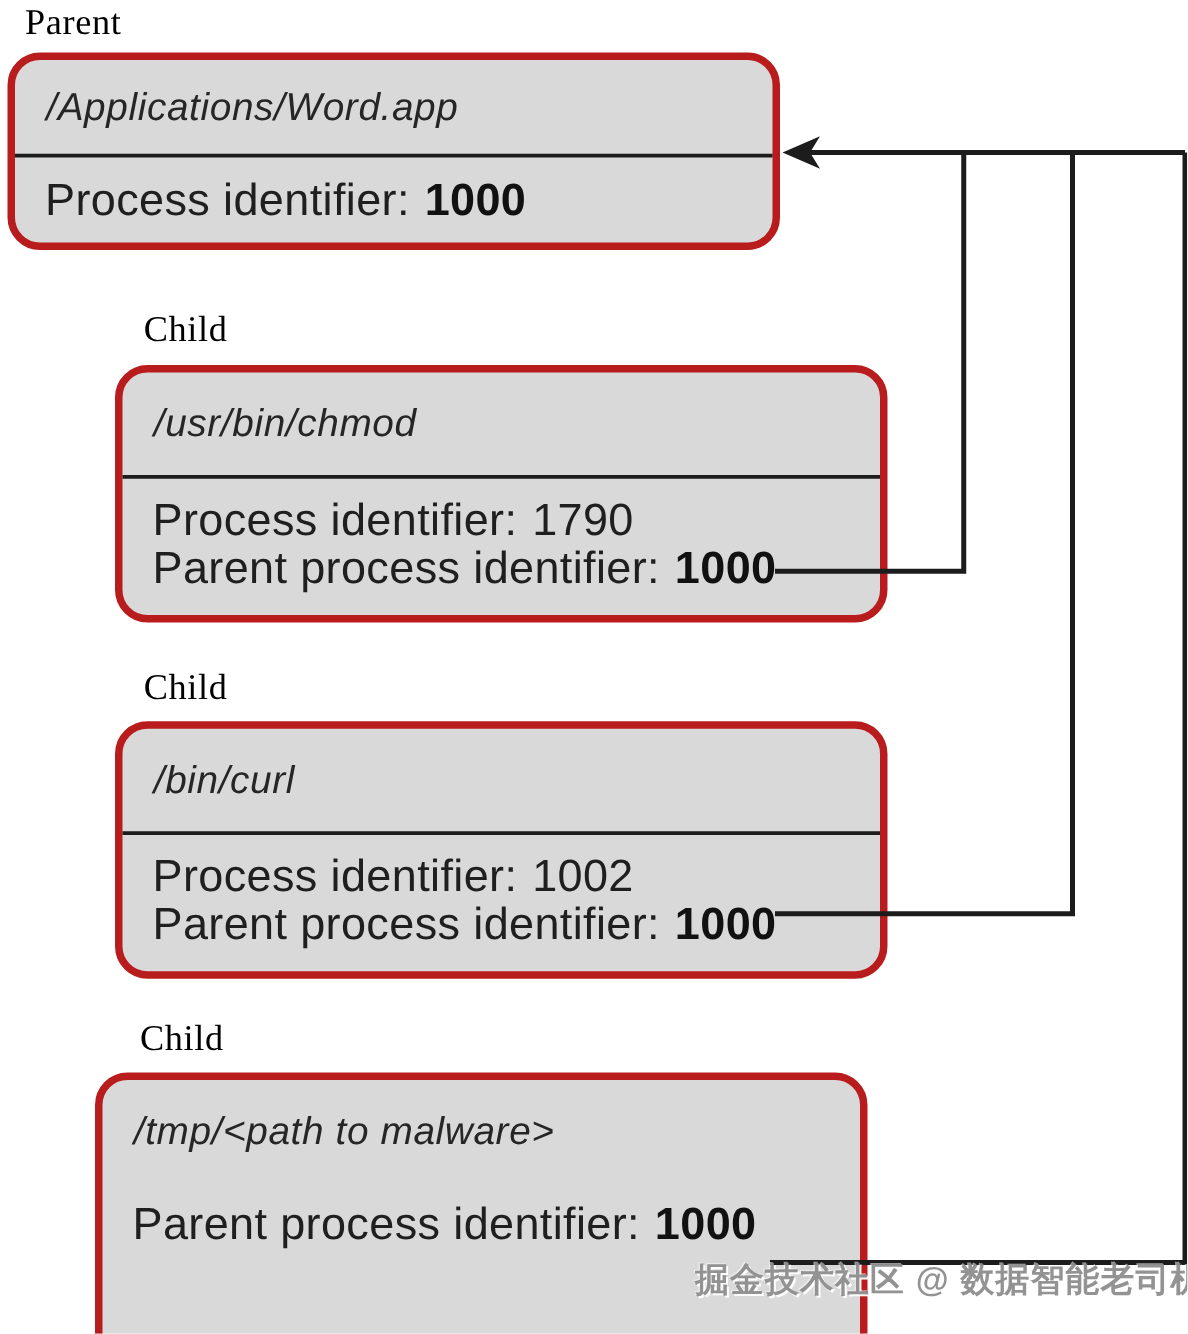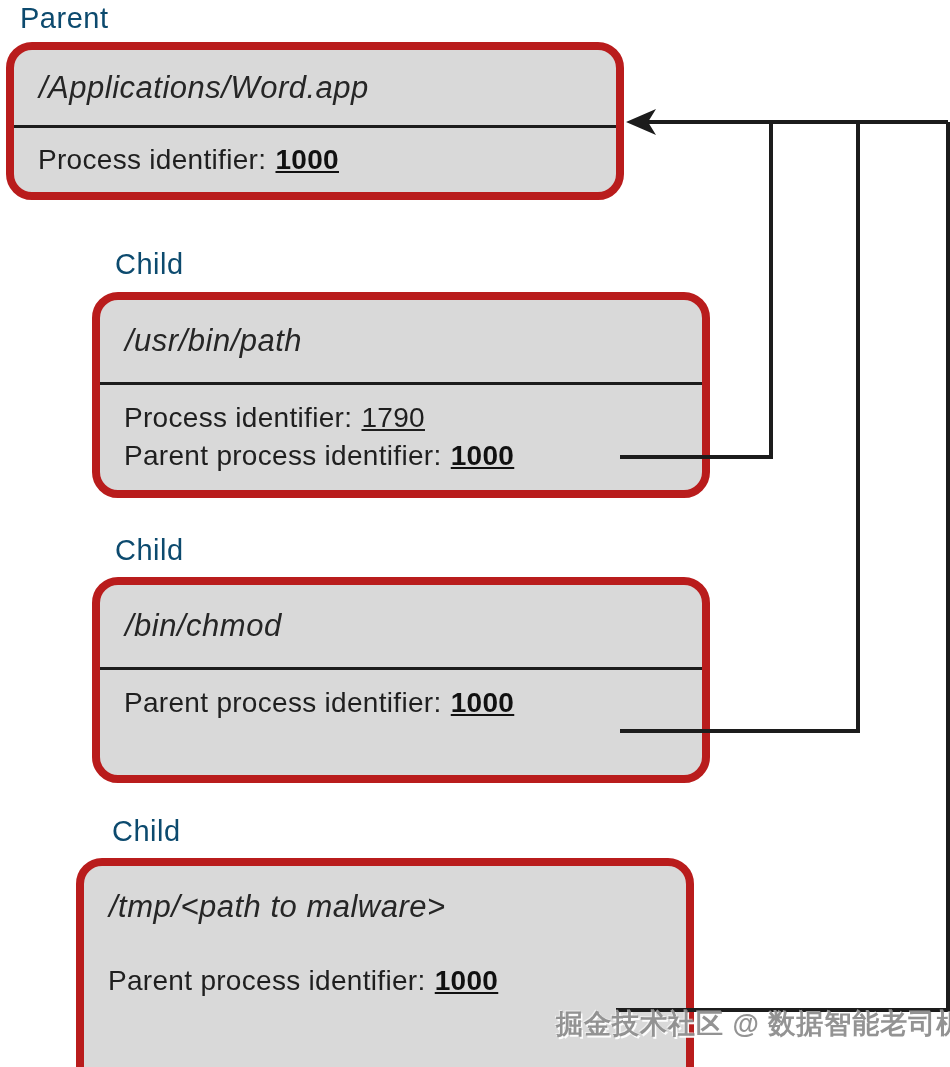--- a/index.html
+++ b/index.html
@@ -9,28 +9,29 @@
     height: 1067px;
     background: #ffffff;
     font-family: "Liberation Sans", "DejaVu Sans", sans-serif;
     color: #1f1f1f;
     overflow: hidden;
   }
   .node-label {
     position: absolute;
     font-size: 29px;
     line-height: 33px;
-    color: #0c4a6e;
+    color: #000000;
     letter-spacing: 0.5px;
+    font-family: Liberation Serif, serif;
   }
   .pbox {
     position: absolute;
     box-sizing: border-box;
     background: #d9d9d9;
-    border: 8px solid #b91c1c;
+    border: 6px solid #b91c1c;
     border-radius: 26px;
     display: flex;
     flex-direction: column;
     z-index: 1;
   }
   .box-title {
     flex: none;
     display: flex;
     align-items: center;
     padding-left: 25px;
@@ -38,30 +39,30 @@
     font-size: 31px;
     letter-spacing: 0.5px;
     color: #262626;
   }
   .box-title.divided { border-bottom: 3px solid #1c1c1c; }
   .parent-title { height: 75px; }
   .child-title { height: 82px; }
   .box-body {
     flex: 1;
     padding: 14px 0 0 24px;
-    font-size: 28px;
+    font-size: 36px;
     line-height: 38px;
     letter-spacing: 0.3px;
   }
   .box-body.centered {
     display: flex;
     align-items: center;
     padding-top: 0;
   }
-  .val { margin-left: 0.33em; text-decoration: underline; }
+  .val { margin-left: 0.33em; }
   b.val { font-weight: bold; color: #111111; }
   .connector-layer {
     position: absolute;
     left: 0; top: 0;
     width: 950px; height: 1067px;
     z-index: 5;
     pointer-events: none;
   }
   .watermark {
     position: absolute;
@@ -87,36 +88,39 @@
     <div class="box-title parent-title divided">/Applications/Word.app</div>
     <div class="box-body centered">
       <span>Process identifier:</span>
         <b class="val">1000</b>
     </div>
   </div>
 
   <div class="node-label" style="left:115px; top:248px;">Child</div>
 
   <div class="pbox" style="left:92px; top:292px; width:618px; height:206px;">
-    <div class="box-title child-title divided">/usr/bin/path</div>
+    <div class="box-title child-title divided">/usr/bin/chmod</div>
     <div class="box-body">
       <div>
         <span>Process identifier:</span><span class="val">1790</span>
       </div>
       <div>
         <span>Parent process identifier:</span><b class="val">1000</b>
       </div>
     </div>
   </div>
 
   <div class="node-label" style="left:115px; top:534px;">Child</div>
 
   <div class="pbox" style="left:92px; top:577px; width:618px; height:206px;">
-    <div class="box-title child-title divided">/bin/chmod</div>
+    <div class="box-title child-title divided">/bin/curl</div>
     <div class="box-body">
+      <div>
+        <span>Process identifier:</span><span class="val">1002</span>
+      </div>
       <div>
         <span>Parent process identifier:</span><b class="val">1000</b>
       </div>
     </div>
   </div>
 
   <div class="node-label" style="left:112px; top:815px;">Child</div>
 
   <div class="pbox" style="left:76px; top:858px; width:618px; height:248px;">
     <div class="box-title child-title">/tmp/&lt;path to malware&gt;</div>

